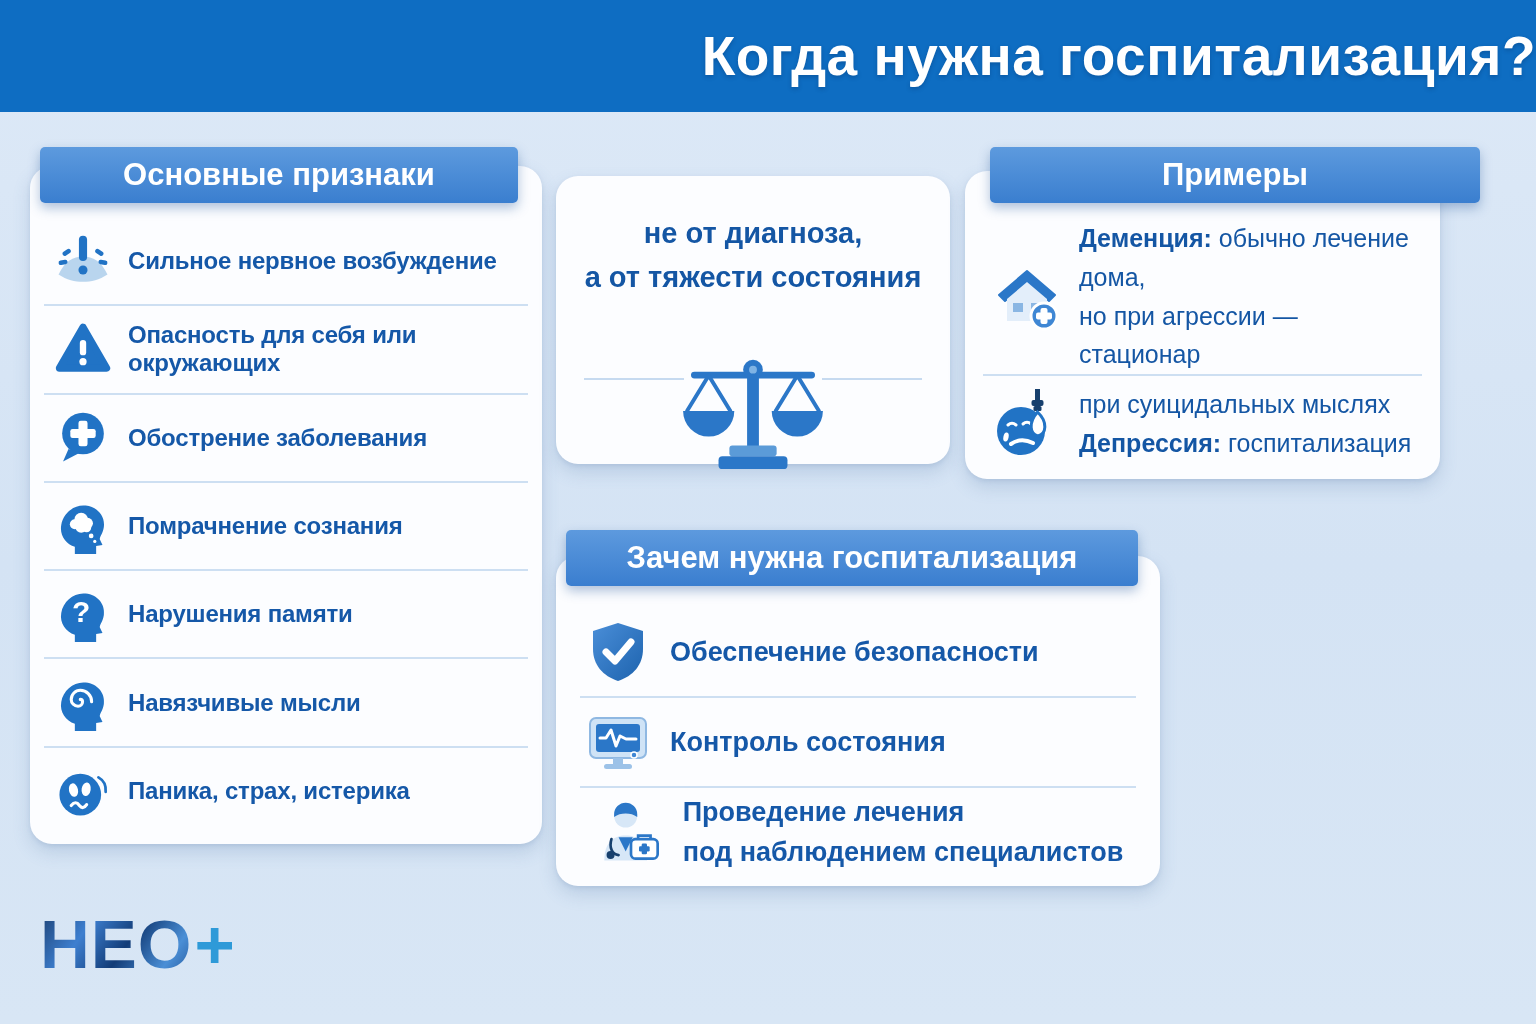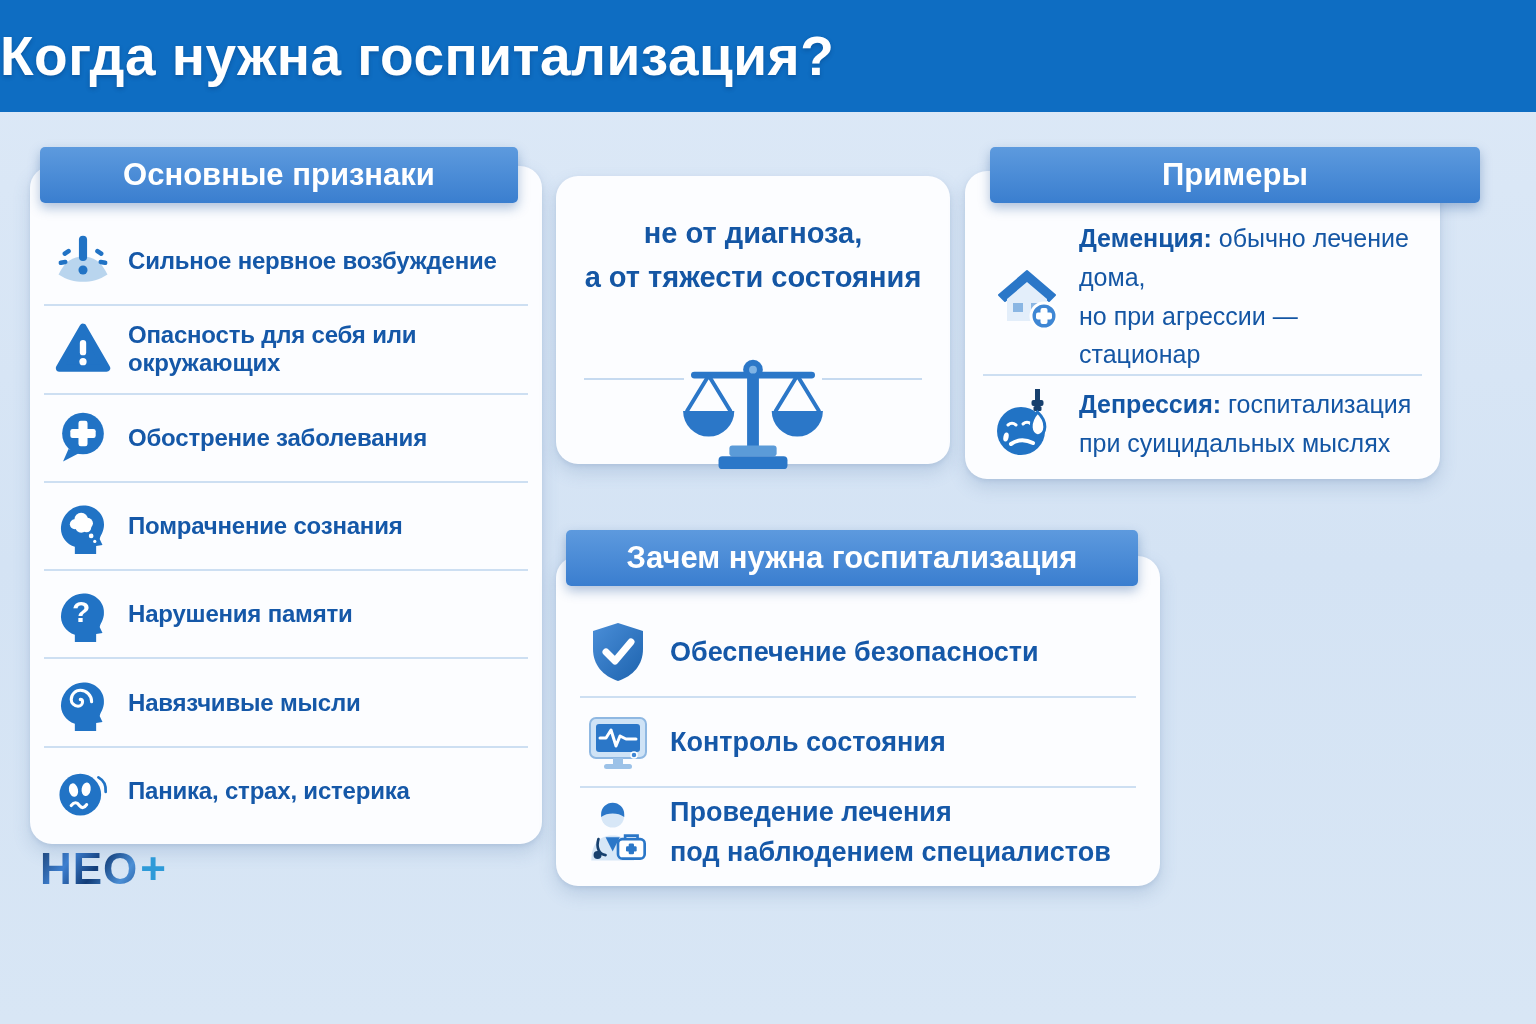--- a/index.html
+++ b/index.html
@@ -1,21 +1,21 @@
 <!DOCTYPE html>
 <html><head>
 <meta charset="utf-8">
 <style>
   html,body{margin:0;padding:0;}
   .stage{position:relative;width:1536px;height:1024px;overflow:hidden;
          background:linear-gradient(180deg,#dde9f7 0%,#d4e3f4 55%,#d8e6f5 100%);
          font-family:"Liberation Sans",sans-serif;}
   
   .header{position:absolute;left:0;top:0;width:100%;height:112px;background:#0e6dc2;
-          display:flex;align-items:center;justify-content:flex-start;}
+          display:flex;align-items:center;justify-content:flex-end;}
   .header h1{margin:0;color:#ffffff;font-size:55px;font-weight:700;letter-spacing:.5px;
              text-shadow:0 2px 4px rgba(0,40,90,.3);}
   
   .card{position:absolute;background:#fcfdff;border-radius:22px;
         box-shadow:0 8px 18px rgba(70,110,160,.20),0 2px 4px rgba(70,110,160,.12);}
   .pill{position:absolute;z-index:3;border-radius:5px;
         background:linear-gradient(180deg,#5d9ade,#3a7ecf);
         color:#fff;font-weight:700;display:flex;align-items:center;justify-content:center;
         box-shadow:0 5px 12px rgba(30,80,150,.35);}
   .pill span{font-size:31px;}
@@ -45,25 +45,25 @@
   .ex-row:last-child{border-bottom:none;}
   .ex-text{color:#1456a4;font-size:25px;line-height:1.55;}
   .ex-text .term{font-weight:700;}
   .icon72{width:72px;height:72px;flex:0 0 72px;}
   
   .purpose{left:556px;top:556px;width:604px;height:330px;box-sizing:border-box;
            padding:52px 24px 10px 24px;display:flex;flex-direction:column;}
   .pill-purpose{left:566px;top:530px;width:572px;height:56px;}
   .pu-row{flex:1;display:flex;align-items:center;gap:20px;padding-left:6px;
           border-bottom:2px solid #cddff2;}
-  .pu-row:last-child{border-bottom:none;}
+  .pu-row:last-child{border-bottom:none;justify-content:center;}
   .pu-label{color:#1558a8;font-weight:700;font-size:27px;line-height:1.5;}
   .icon64{width:64px;height:64px;flex:0 0 64px;}
   
-  .logo{position:absolute;left:40px;top:844px;font-size:44px;font-weight:900;
+  .logo{position:absolute;left:40px;top:905px;font-size:69px;font-weight:900;
         letter-spacing:1px;display:flex;align-items:center;}
   .logo .neo{background:linear-gradient(125deg,#1a3c6b 0%,#3d7fd0 30%,#123c77 55%,#4b8fd6 80%,#1d4f93 100%);
              -webkit-background-clip:text;background-clip:text;color:transparent;}
   .logo .plus{color:#2e9ad8;margin-left:2px;font-weight:900;}
 </style>
 </head>
 <body>
 
 <div class="stage">
 
@@ -199,22 +199,22 @@
         <path d="M17 37 Q21 33.5 25 37" stroke="#fff" stroke-width="3" fill="none" stroke-linecap="round"></path>
         <path d="M32 36 Q36 32.5 40 36" stroke="#fff" stroke-width="3" fill="none" stroke-linecap="round"></path>
         <path d="M20 56 Q30 49 42 55" stroke="#fff" stroke-width="4" fill="none" stroke-linecap="round"></path>
         <ellipse cx="15" cy="49" rx="2.6" ry="4.5" fill="#fff" transform="rotate(12 15 49)"></ellipse>
         <rect x="44" y="1" width="5" height="12" fill="#17406e"></rect>
         <rect x="40.5" y="12" width="12" height="6" rx="2" fill="#17406e"></rect>
         <rect x="42.5" y="18" width="8" height="5" rx="1.5" fill="#17406e"></rect>
         <path d="M46.5 24 C37 35 39 46 46.8 48 C55.5 46 57 34 46.5 24 Z" fill="#fff" stroke="#2173c5" stroke-width="3"></path>
       </svg>
       <div class="ex-text">
+        <div>при суицидальных мыслях</div>
         <div><span class="term">Депрессия:</span> <span>госпитализация</span></div>
-        <div>при суицидальных мыслях</div>
       </div>
     </div>
   </div>
 
   <div class="pill pill-purpose">
     <span>Зачем нужна госпитализация</span>
   </div>
   <div class="card purpose">
 
     <div class="pu-row">

